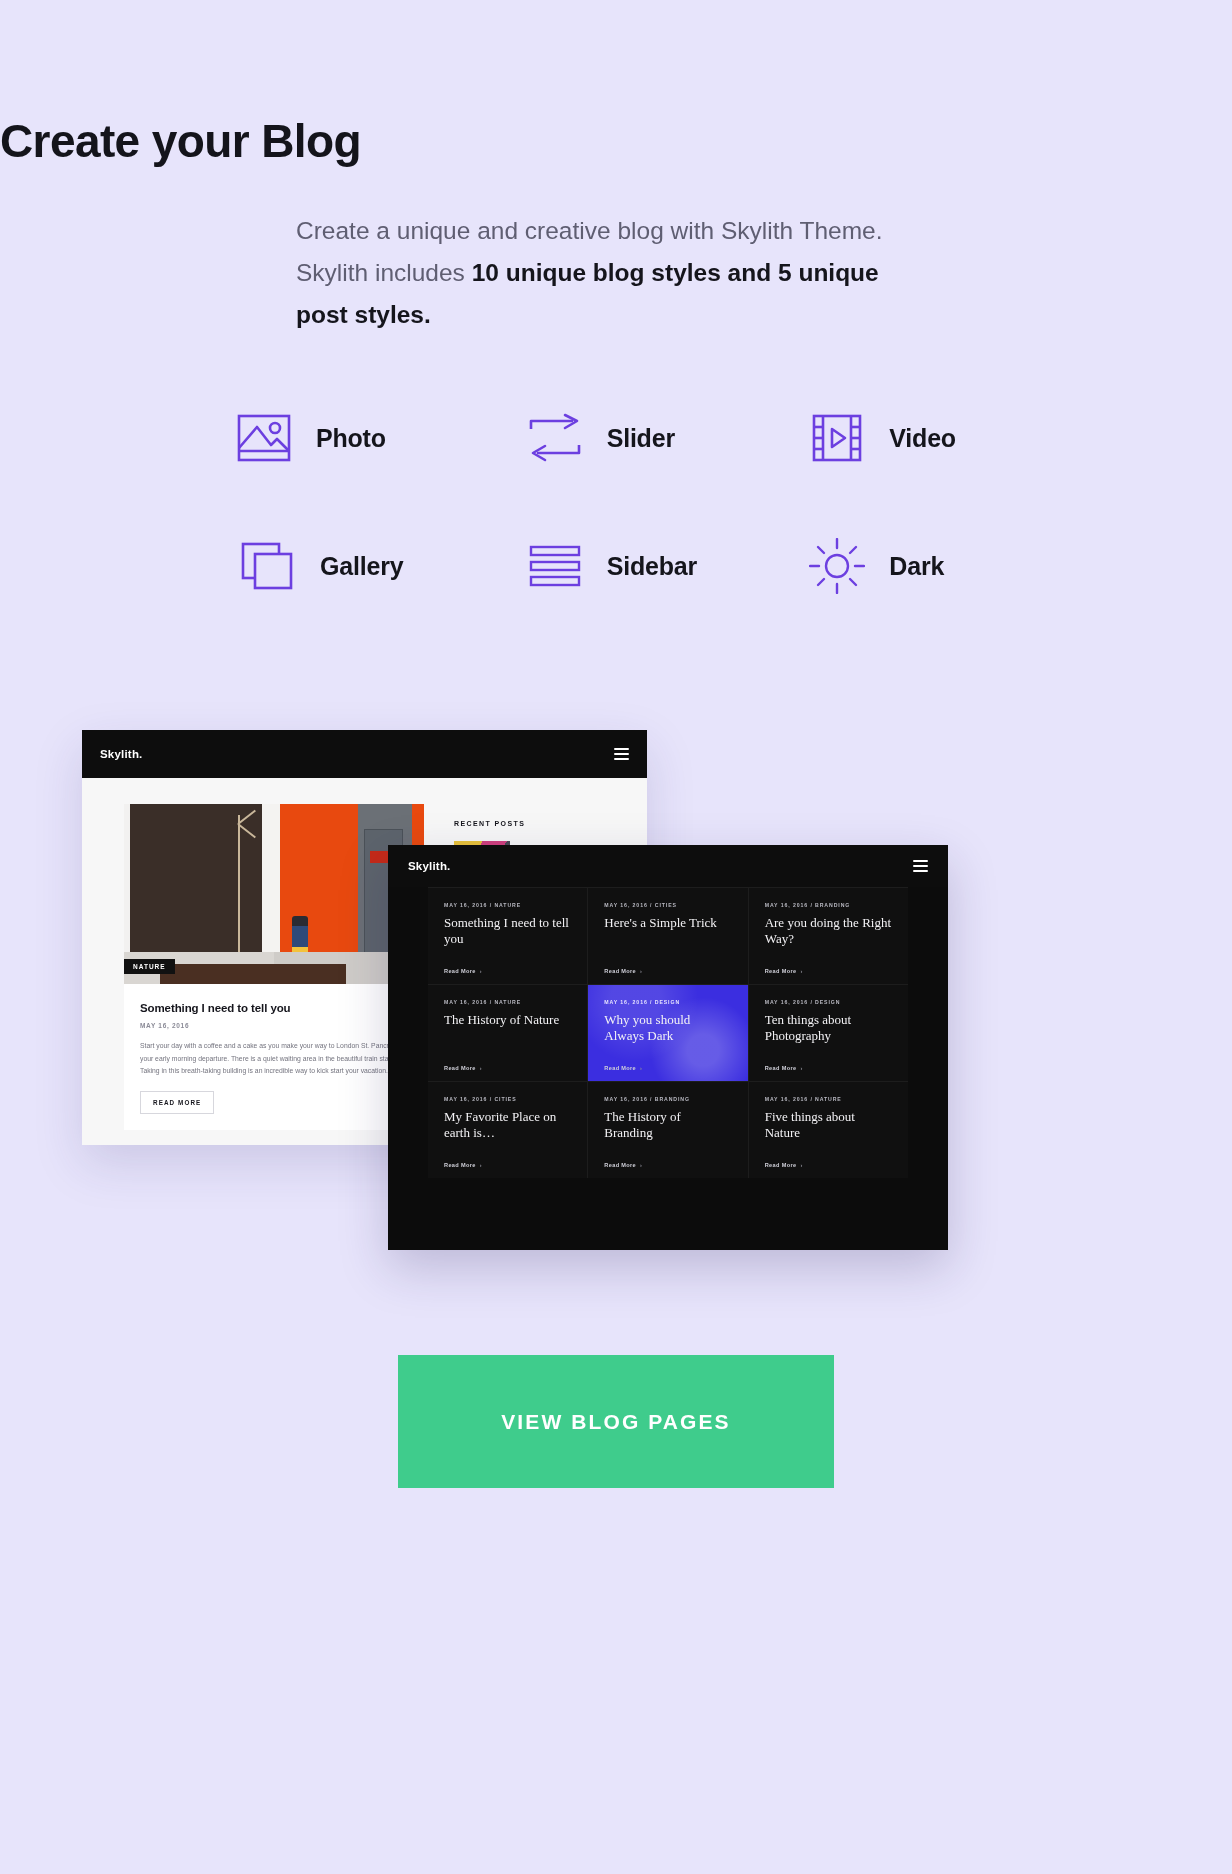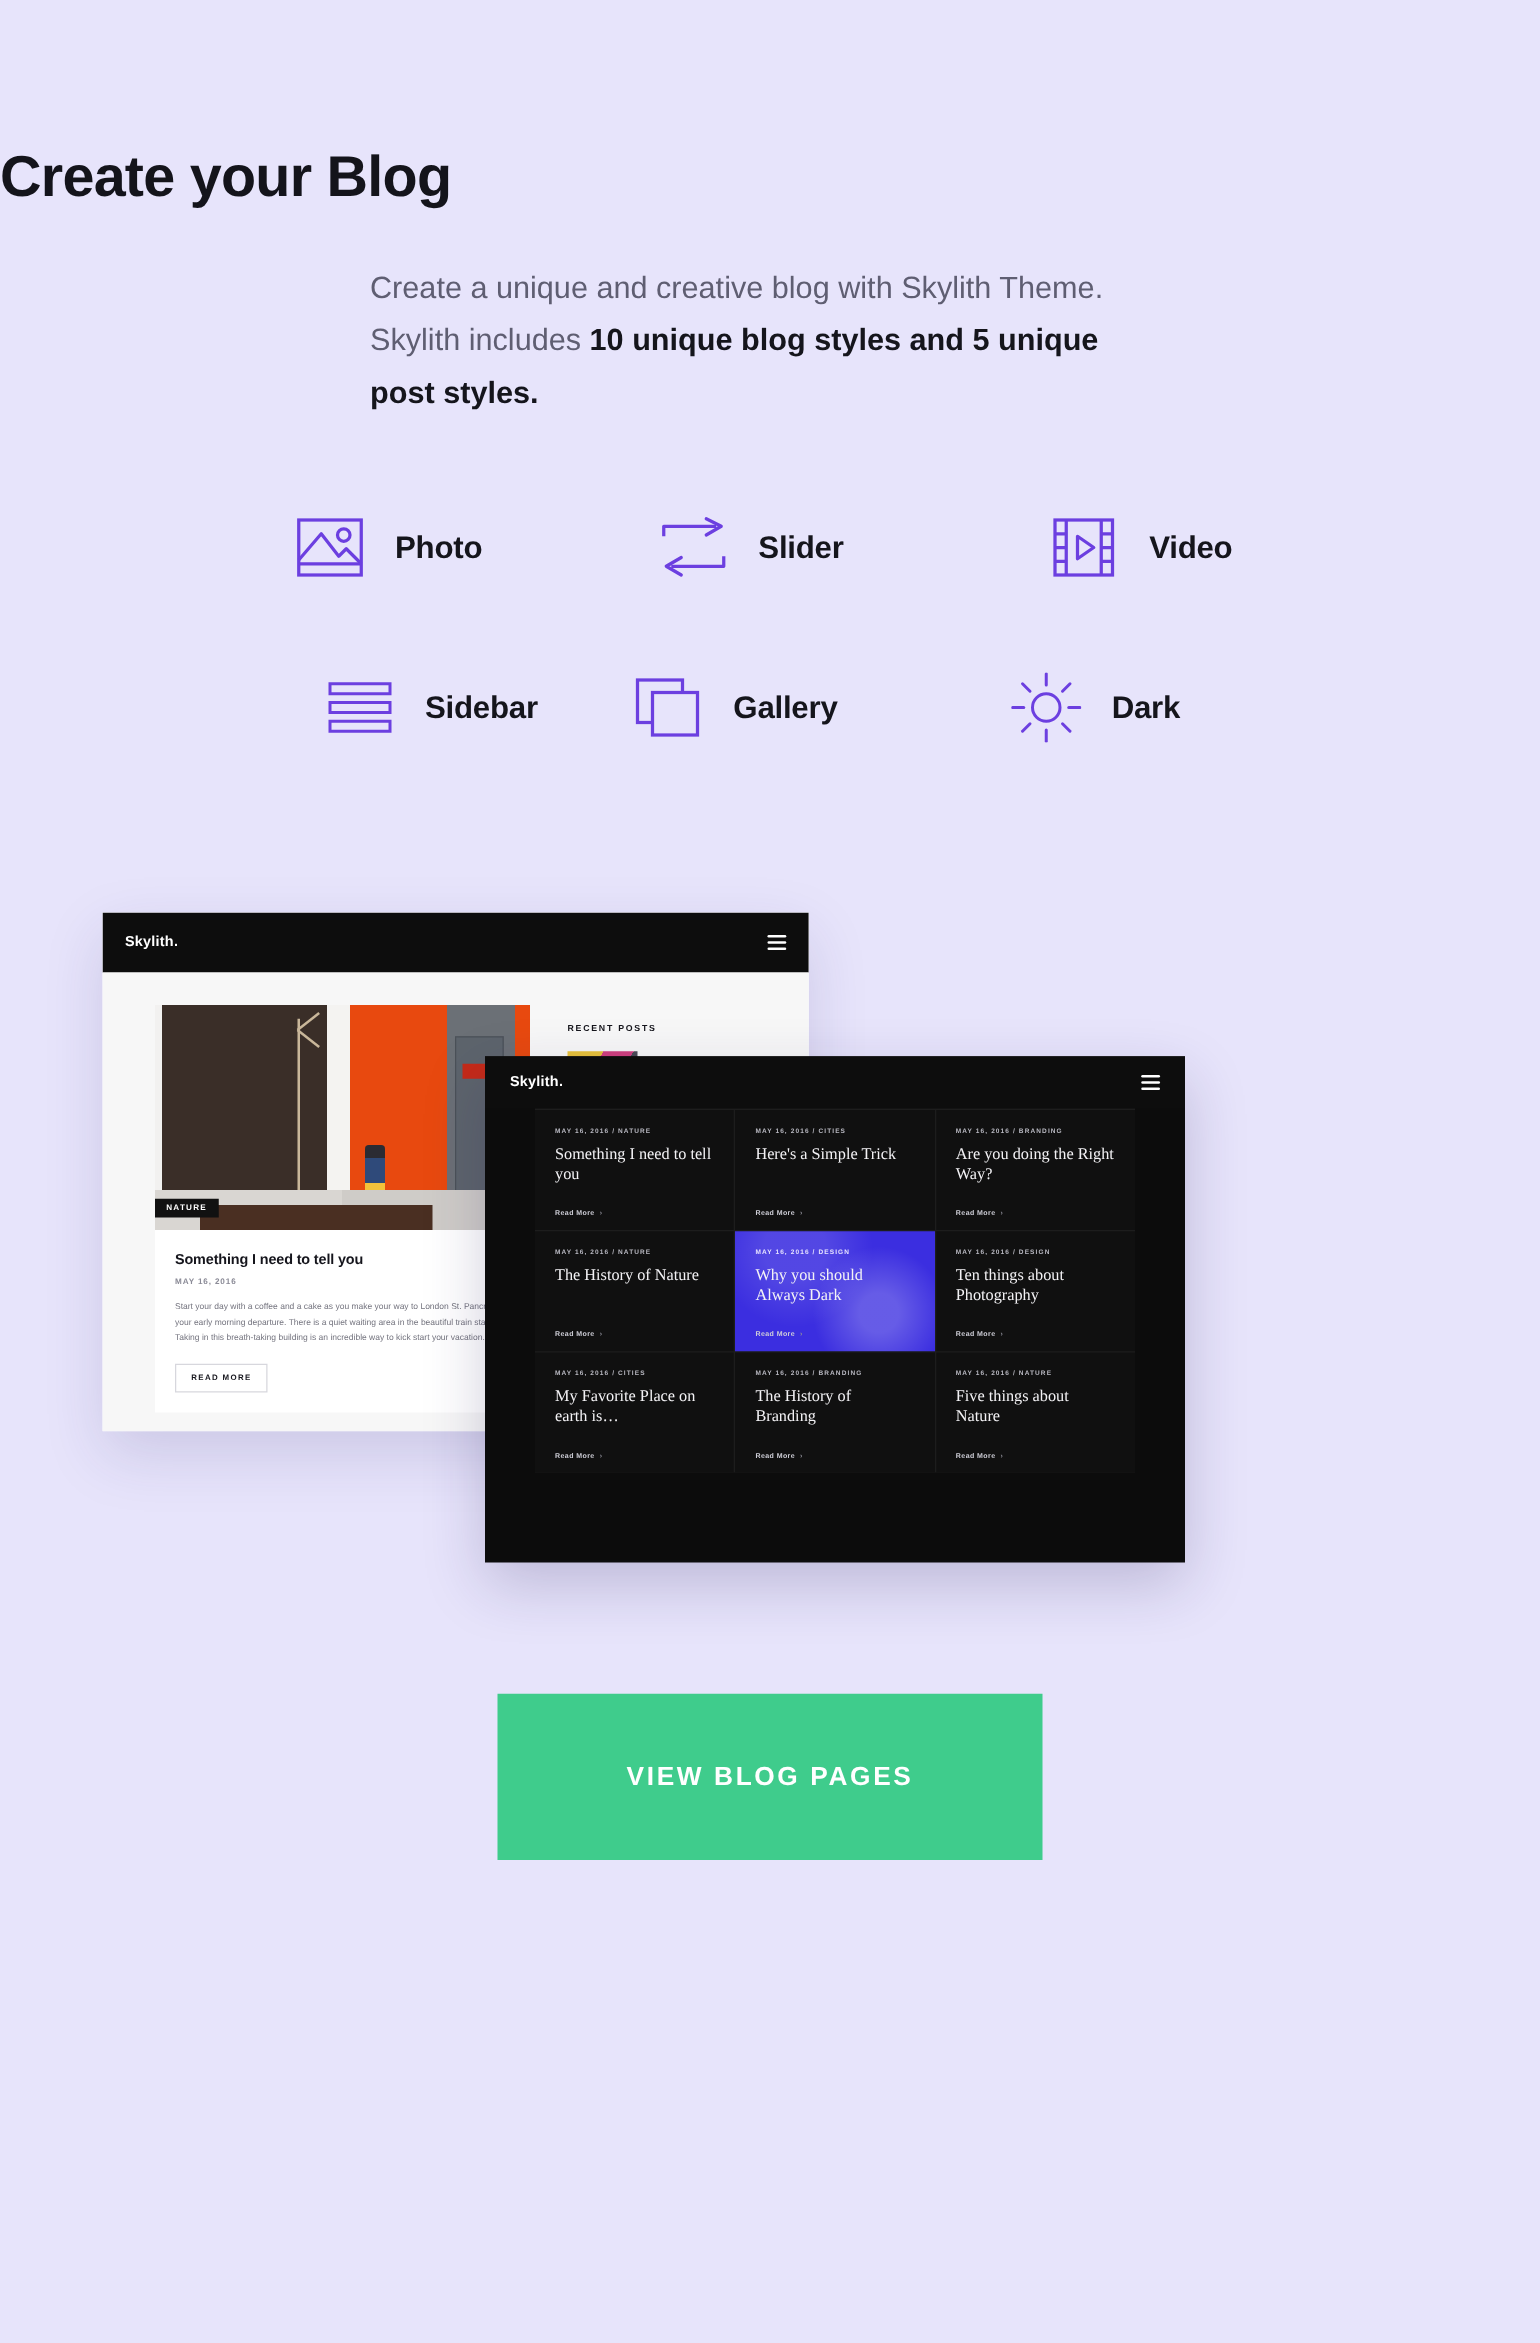--- a/index.html
+++ b/index.html
@@ -50,21 +50,21 @@
   }
   .feature .ico svg { display:block; }
   .feature-label {
     font-size:25px;
     font-weight:700;
     color:#15151c;
     letter-spacing:-0.2px;
   }
   .f-photo   { padding-left:18px; }
   .f-slider  { padding-left:42px; }
-  .f-video   { padding-left:58px;justify-content:center; }
+  .f-video   { padding-left:58px; }
   .f-gallery { padding-left:22px; }
   .f-sidebar { padding-left:42px; }
   .f-dark    { padding-left:58px; }
 
   
   .mockups {
     position:absolute;
     left:0; top:730px;
     width:1232px; height:560px;
   }
@@ -262,39 +262,39 @@
         <line x1="2" y1="35" x2="11" y2="35"></line>
         <line x1="39" y1="13" x2="48" y2="13"></line>
         <line x1="39" y1="24" x2="48" y2="24"></line>
         <line x1="39" y1="35" x2="48" y2="35"></line>
         <polygon points="20,15 33,24 20,33" stroke-linejoin="round"></polygon>
       </svg>
     </span>
     <span class="feature-label">Video</span>
   </div>
 
+  <div class="feature f-gallery">
+    <span class="ico">
+      <svg width="54" height="48" viewBox="0 0 54 48" fill="none" stroke="#6c3fe0" stroke-width="2.6">
+        <rect x="2" y="2" width="36" height="34"></rect>
+        <rect x="14" y="12" width="36" height="34" fill="#e7e4fb"></rect>
+      </svg>
+    </span>
+    <span class="feature-label">Gallery</span>
+  </div>
+
   <div class="feature f-sidebar">
     <span class="ico">
       <svg width="52" height="44" viewBox="0 0 52 44" fill="none" stroke="#6c3fe0" stroke-width="2.4">
         <rect x="2" y="3" width="48" height="8"></rect>
         <rect x="2" y="18" width="48" height="8"></rect>
         <rect x="2" y="33" width="48" height="8"></rect>
       </svg>
     </span>
     <span class="feature-label">Sidebar</span>
-  </div>
-
-  <div class="feature f-gallery">
-    <span class="ico">
-      <svg width="54" height="48" viewBox="0 0 54 48" fill="none" stroke="#6c3fe0" stroke-width="2.6">
-        <rect x="2" y="2" width="36" height="34"></rect>
-        <rect x="14" y="12" width="36" height="34" fill="#e7e4fb"></rect>
-      </svg>
-    </span>
-    <span class="feature-label">Gallery</span>
   </div>
 
   <div class="feature f-dark">
     <span class="ico">
       <svg width="56" height="56" viewBox="0 0 56 56" fill="none" stroke="#6c3fe0" stroke-width="2.4" stroke-linecap="round">
         <circle cx="28" cy="28" r="11"></circle>
         <line x1="28" y1="1" x2="28" y2="10"></line>
         <line x1="28" y1="46" x2="28" y2="55"></line>
         <line x1="1" y1="28" x2="10" y2="28"></line>
         <line x1="46" y1="28" x2="55" y2="28"></line>

